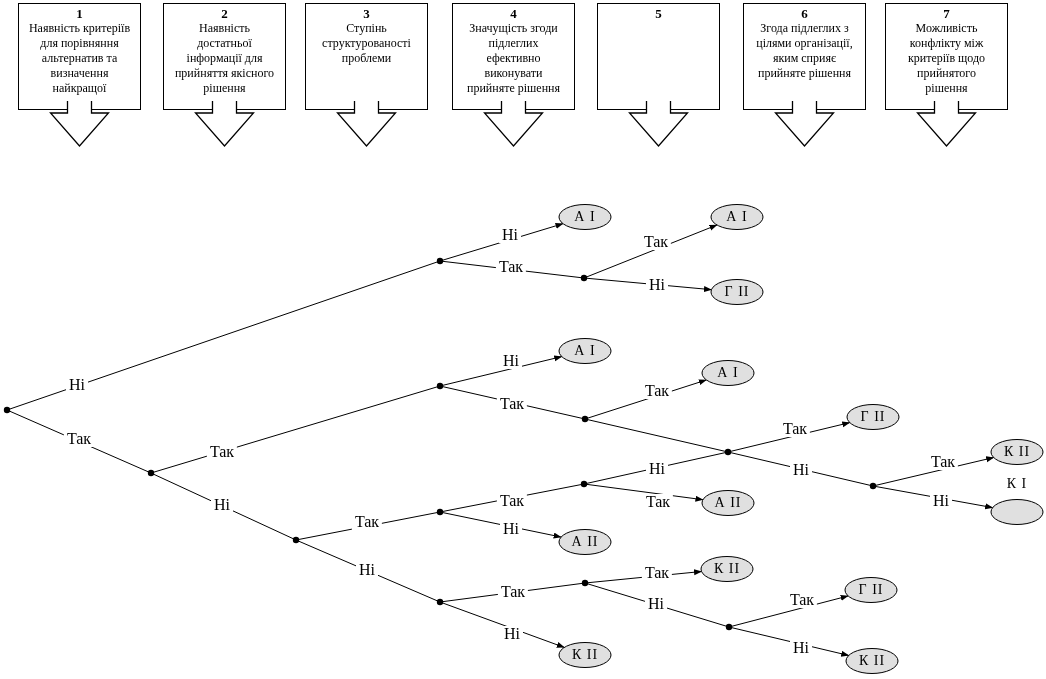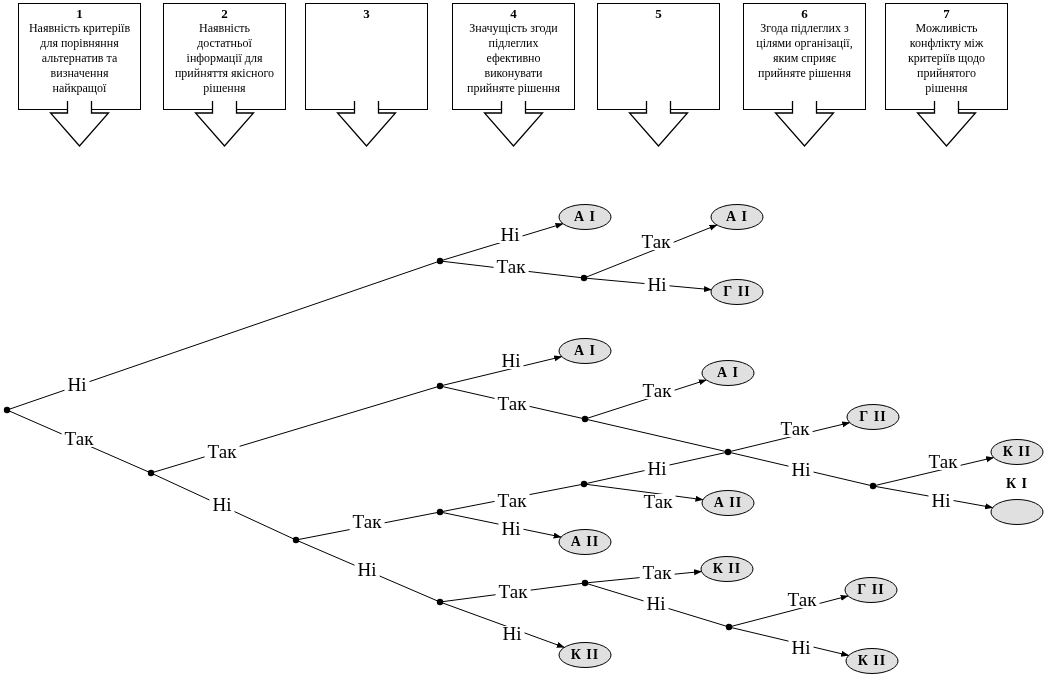--- a/index.html
+++ b/index.html
@@ -11,25 +11,25 @@
     position:absolute;top:3px;width:123px;height:107px;
     border:1.5px solid #000;background:#fff;box-sizing:border-box;
   }
   .cbox-inner{position:relative;z-index:4;text-align:center;padding-top:2px;}
   .cbox-num{font-weight:bold;font-size:13px;line-height:15px;}
   .cbox-text{font-size:12px;line-height:15px;white-space:pre-line;font-family:Liberation Serif, serif;}
   #diagram-canvas{position:absolute;left:0;top:0;}
   #label-layer{position:absolute;left:0;top:0;width:100%;height:100%;z-index:6;}
   .branch-label{
     position:absolute;transform:translate(-50%,-50%);
-    font-size:19px;line-height:16px;background:#ffffff;padding:0 3px;color:#000;
+    font-size:16px;line-height:16px;background:#ffffff;padding:0 3px;color:#000;
   }
   .leaf-label{
     position:absolute;transform:translate(-50%,-50%);
-    font-size:14px;font-weight:bold;letter-spacing:1px;color:#000;white-space:nowrap;
+    font-size:14px;font-weight:normal;letter-spacing:1px;color:#000;white-space:nowrap;
   }
 </style>
 </head>
 <body>
 
 <div class="stage">
 
   <div class="cbox" style="left:18px">
     <div class="cbox-inner">
       <div class="cbox-num">1</div>
@@ -46,20 +46,23 @@
       <div class="cbox-text">Наявність
 достатньої
 інформації для
 прийняття якісного
 рішення</div>
     </div>
   </div>
   <div class="cbox" style="left:305px">
     <div class="cbox-inner">
       <div class="cbox-num">3</div>
+      <div class="cbox-text">Ступінь
+структурованості
+проблеми</div>
     </div>
   </div>
   <div class="cbox" style="left:452px">
     <div class="cbox-inner">
       <div class="cbox-num">4</div>
       <div class="cbox-text">Значущість згоди
 підлеглих
 ефективно
 виконувати
 прийняте рішення</div>

